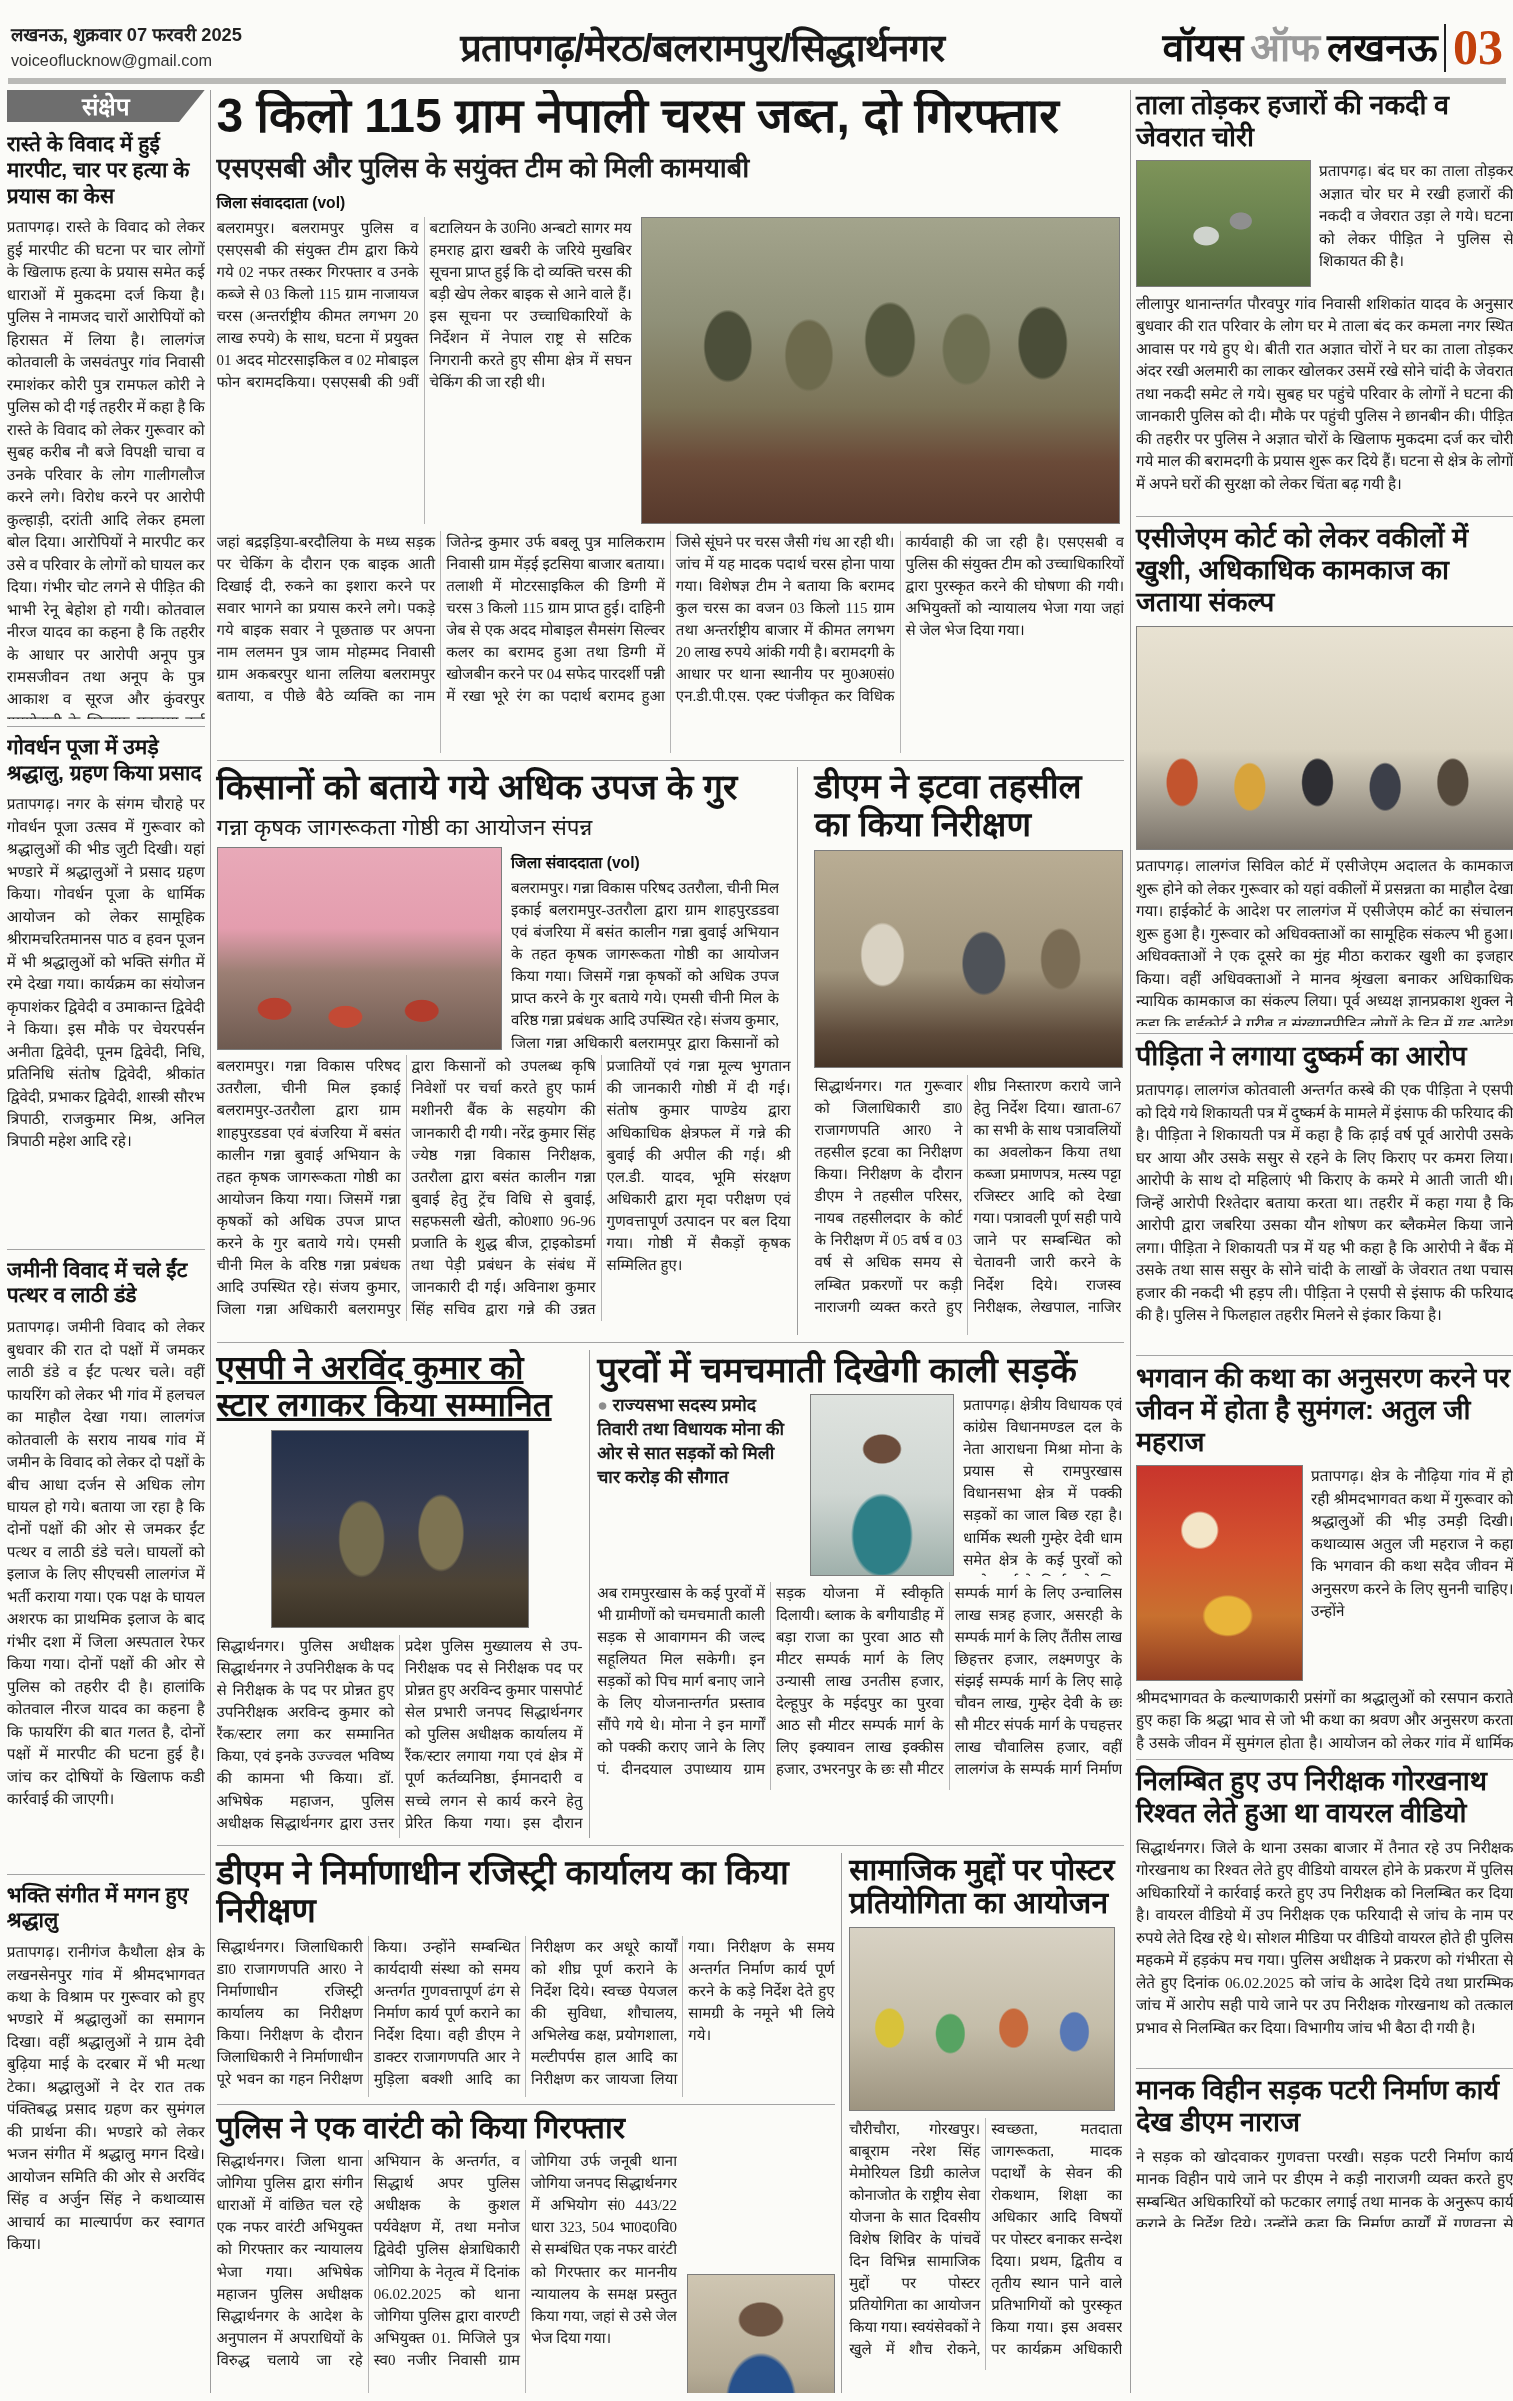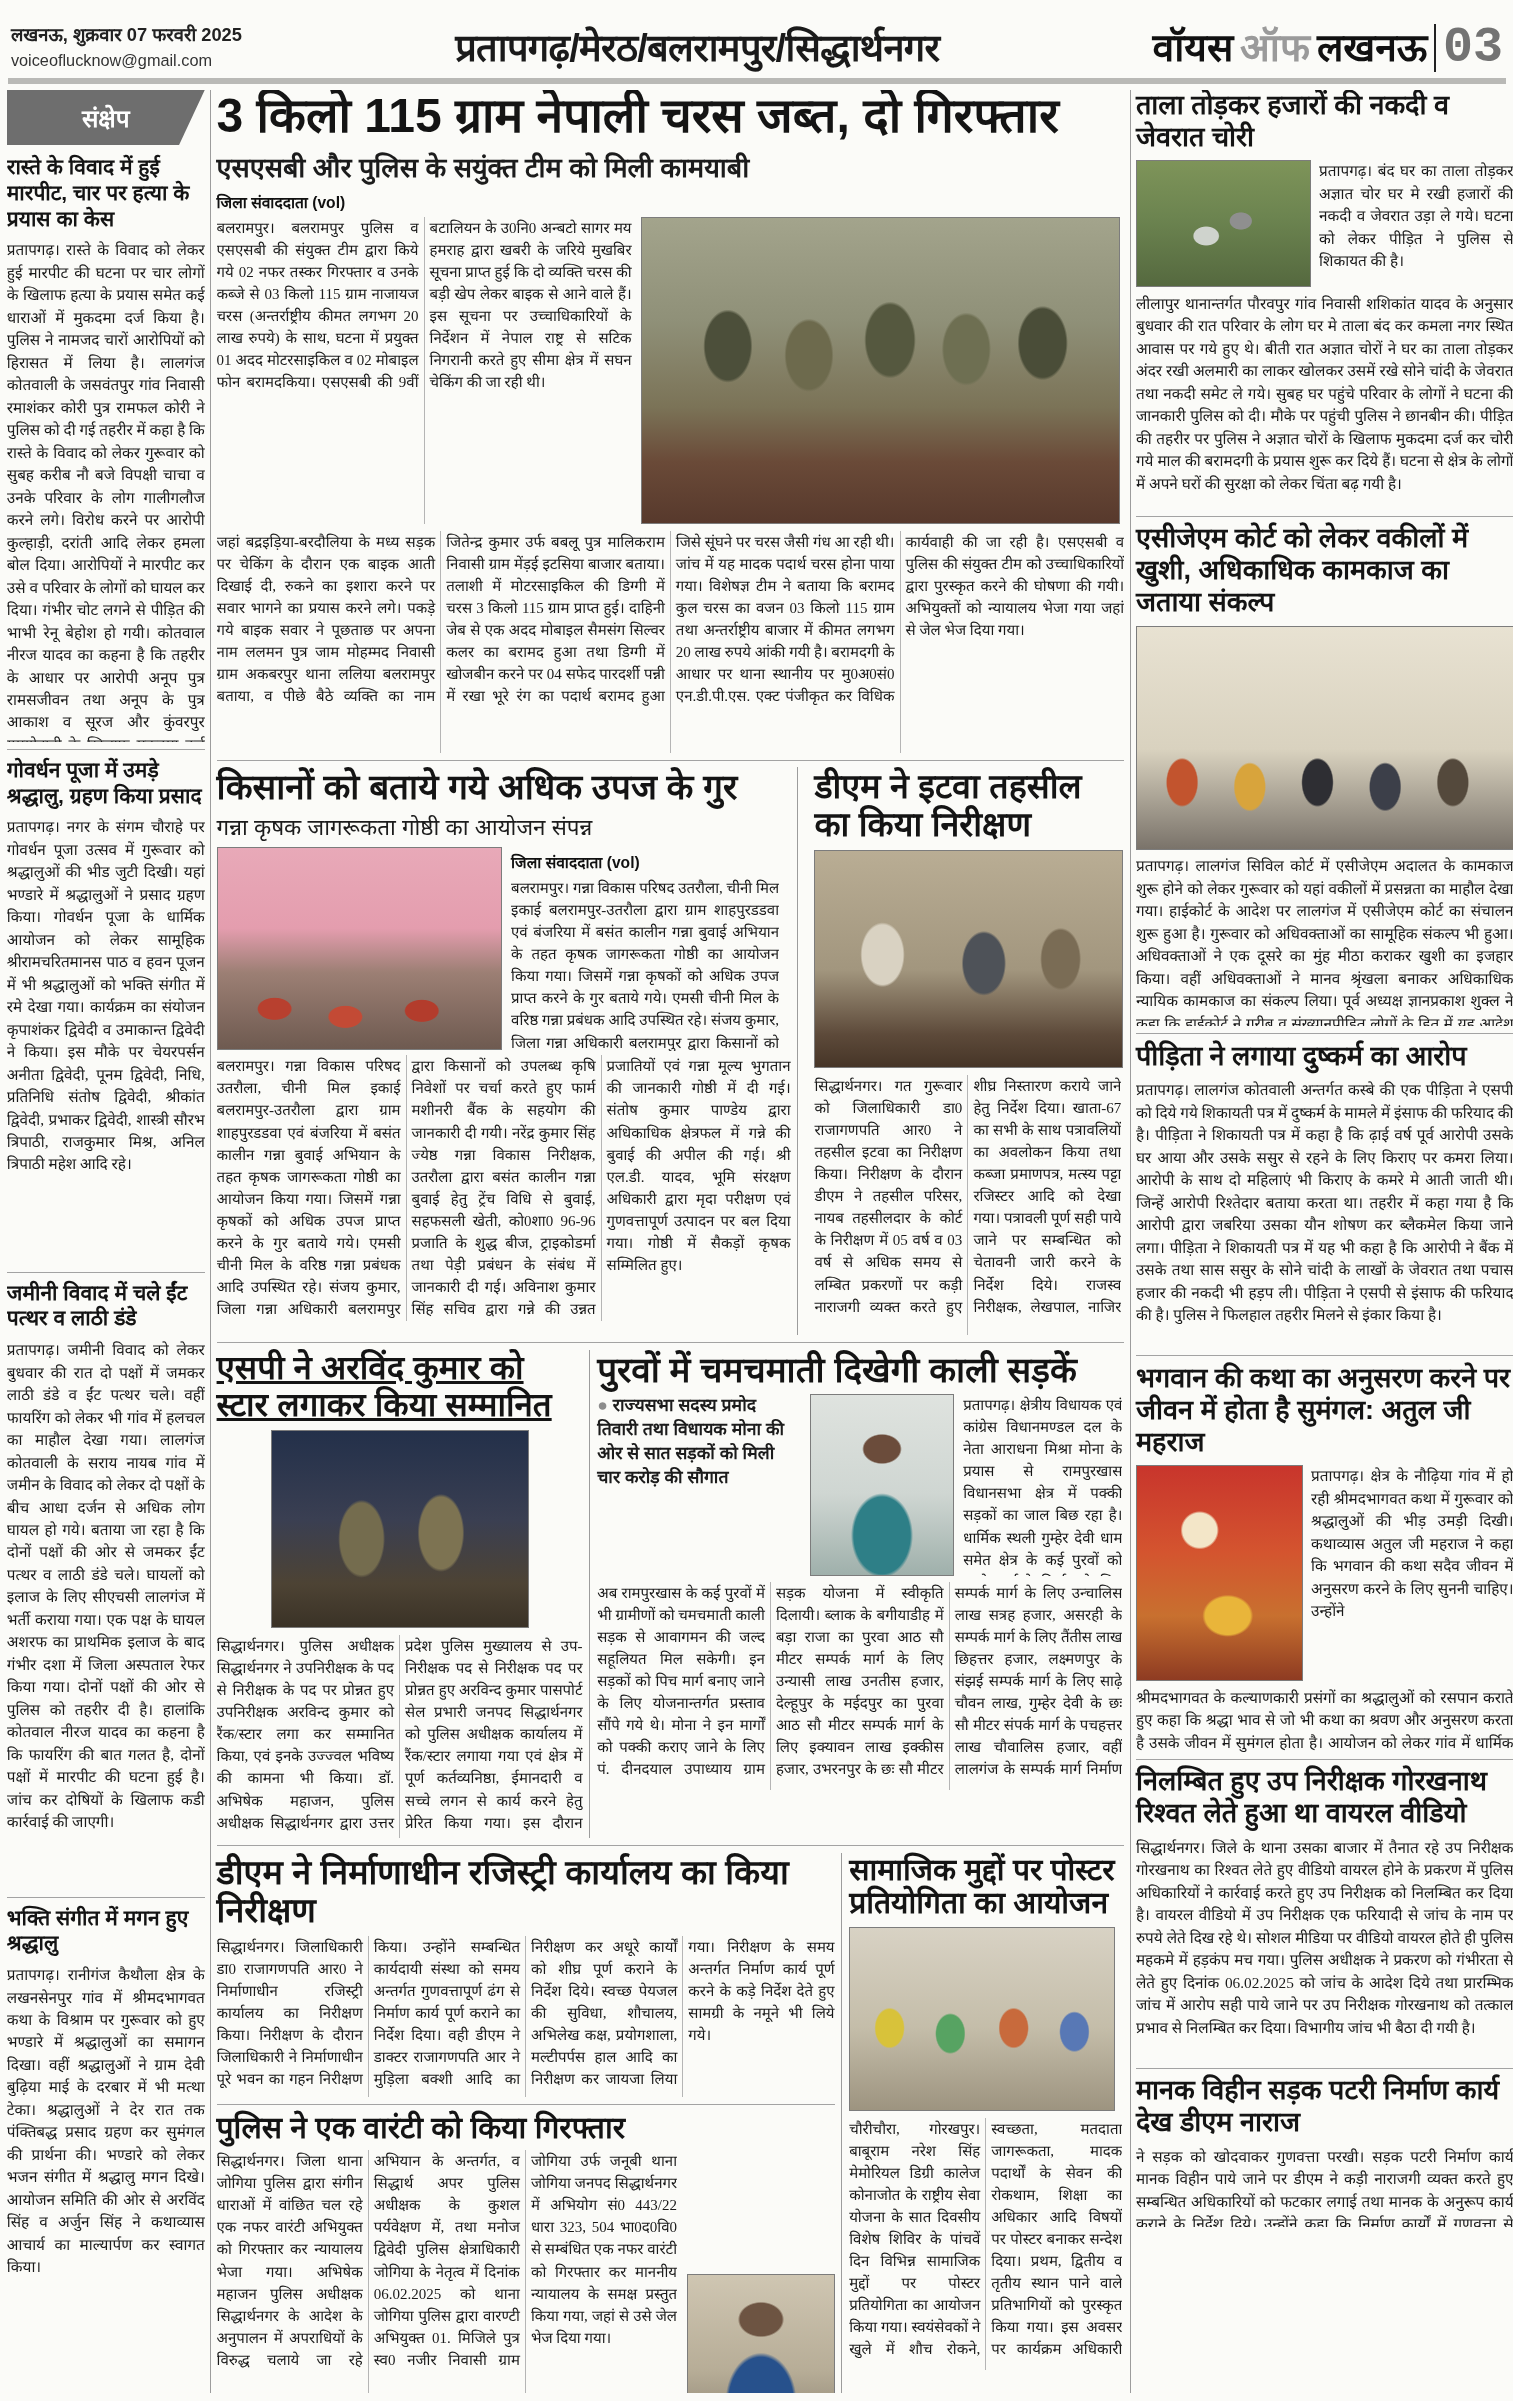--- a/index.html
+++ b/index.html
@@ -12,38 +12,38 @@
   }
   
   .hdr { display:flex; align-items:flex-end; justify-content:space-between; height:73px; padding:0 4.1px 6.8px 4.1px; }
   .hdr-left { display:flex; flex-direction:column; gap:5.4px; padding-bottom:1.4px; }
   .edition { font-family:"Liberation Sans","DejaVu Sans",sans-serif; font-weight:bold; font-size:18.3px; color:#222; }
   .email   { font-family:"Liberation Sans","DejaVu Sans",sans-serif; font-size:16.3px; color:#333; }
   .region  { font-family:"Liberation Sans","DejaVu Sans",sans-serif; font-weight:bold; font-size:38px; letter-spacing:-0.7px; color:#1a1a1a; white-space:nowrap; }
   .mast { display:flex; align-items:flex-end; gap:6.8px; }
   .mast-word { font-family:"Liberation Sans","DejaVu Sans",sans-serif; font-weight:bold; font-size:39px; color:#111; }
   .mast-word.gray { color:#9a9a9a; }
-  .pageno { font-family:Liberation Mono, monospace; font-weight:bold; font-size:50px; color:#737373; border-left:2.7px solid #222; padding-left:6.8px; line-height:0.95; }
+  .pageno { font-family:Liberation Serif, serif; font-weight:bold; font-size:50px; color:#c2410c; border-left:2.7px solid #222; padding-left:6.8px; line-height:0.95; }
   .toprule { height:6.1px; background:#b9b9b6; margin:0 1.4px; }
 
   
   .content { display:grid; grid-template-columns:198px 914px 384px; column-gap:5.4px; margin-top:5.4px; height:2303px; }
   .col { overflow:hidden; }
   .col + .col { border-left:1.4px solid #9c9c9c; padding-left:5.4px; }
 
   
   .hl { font-family:"Liberation Sans","DejaVu Sans",sans-serif; font-weight:bold; color:#141414; line-height:1.12; }
   .body { text-align:justify; font-size:15px; line-height:1.47; color:#191919; overflow:hidden; }
   .rule-h { border-top:1.4px solid #a3a3a3; margin:6.8px 0; }
   .byline { font-family:"Liberation Sans","DejaVu Sans",sans-serif; font-weight:bold; font-size:15.6px; color:#111; margin:4.1px 0; }
   .photo { border:0.7px solid #7c7c7c; flex:none; }
 
   
   .brief-tag {
-    width:100%; height:55px; background:#6e6e6e; color:#fff;
+    width:100%; height:32px; background:#6e6e6e; color:#fff;
     font-family:"Liberation Sans","DejaVu Sans",sans-serif; font-weight:bold; font-size:24.4px;
     display:flex; align-items:center; justify-content:center;
     clip-path:polygon(0 0, 100% 0, 87% 100%, 0 100%);
     margin-bottom:9.5px;
   }
   .brief h3 { font-size:21px; margin-bottom:8.1px; line-height:1.22; }
   .brief .body { font-size:15.3px; }
 
   
   .lead-hl { font-size:48px; line-height:1.05; margin:1.4px 0 6.8px 0; }

